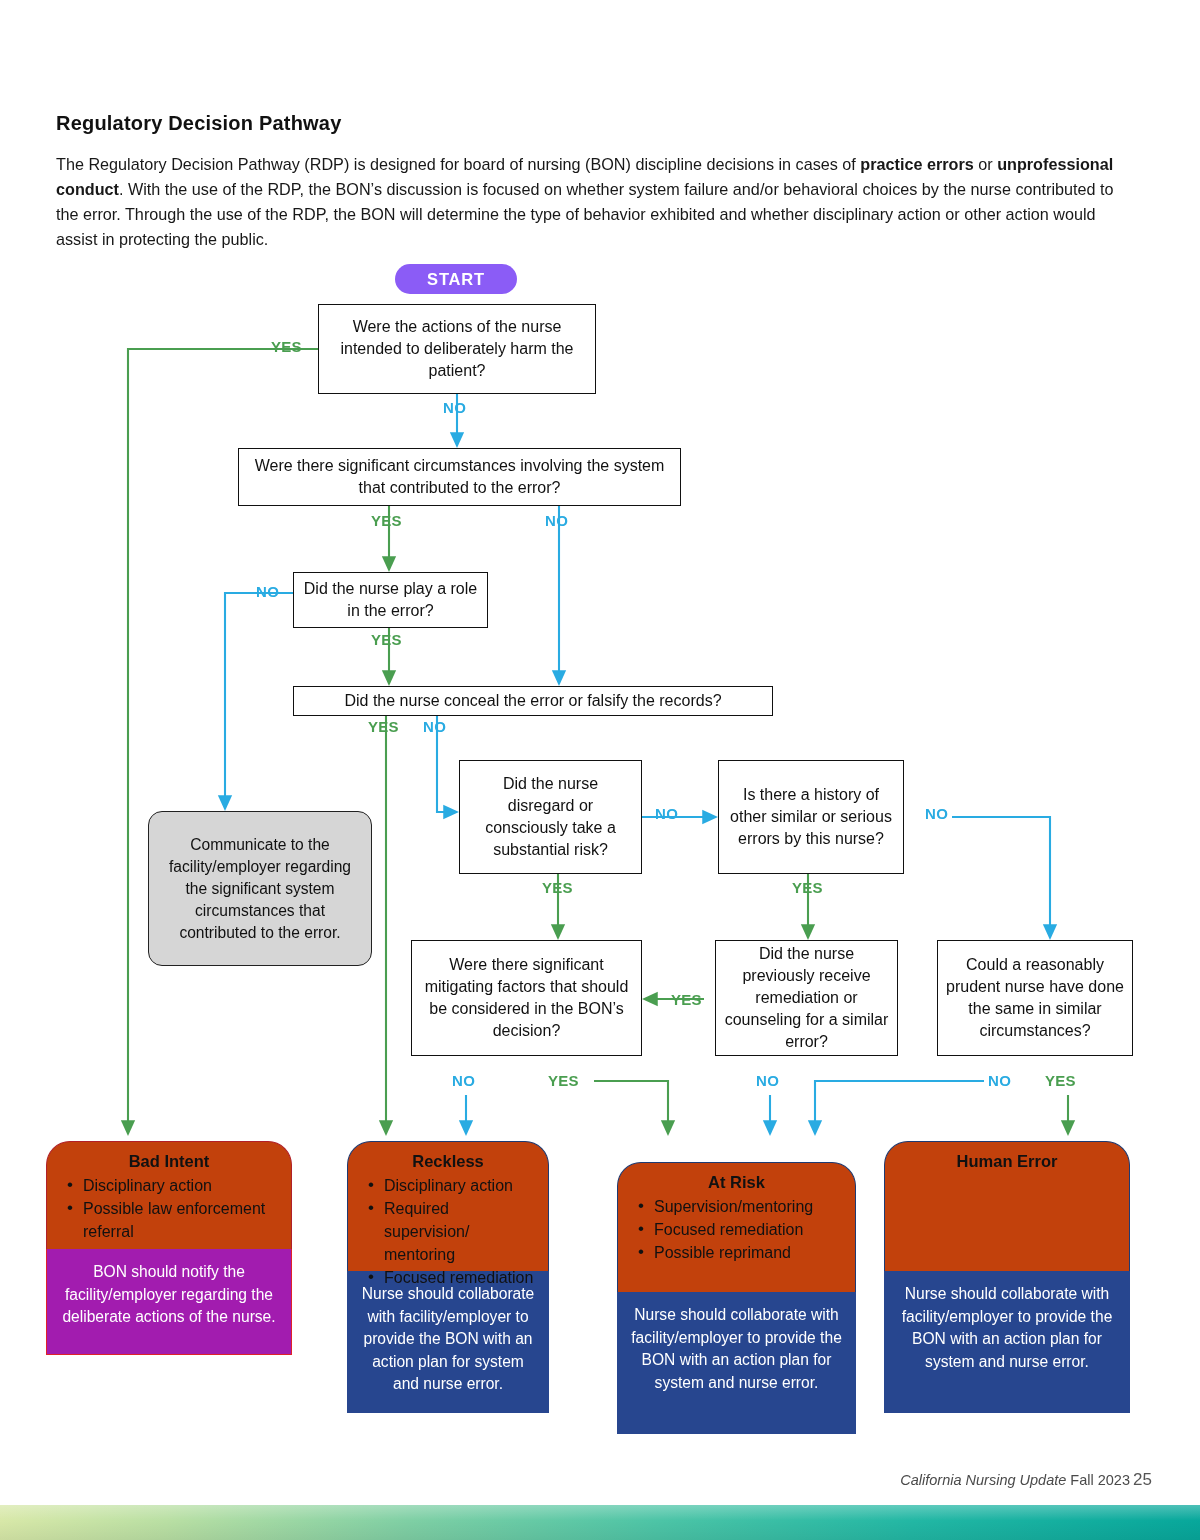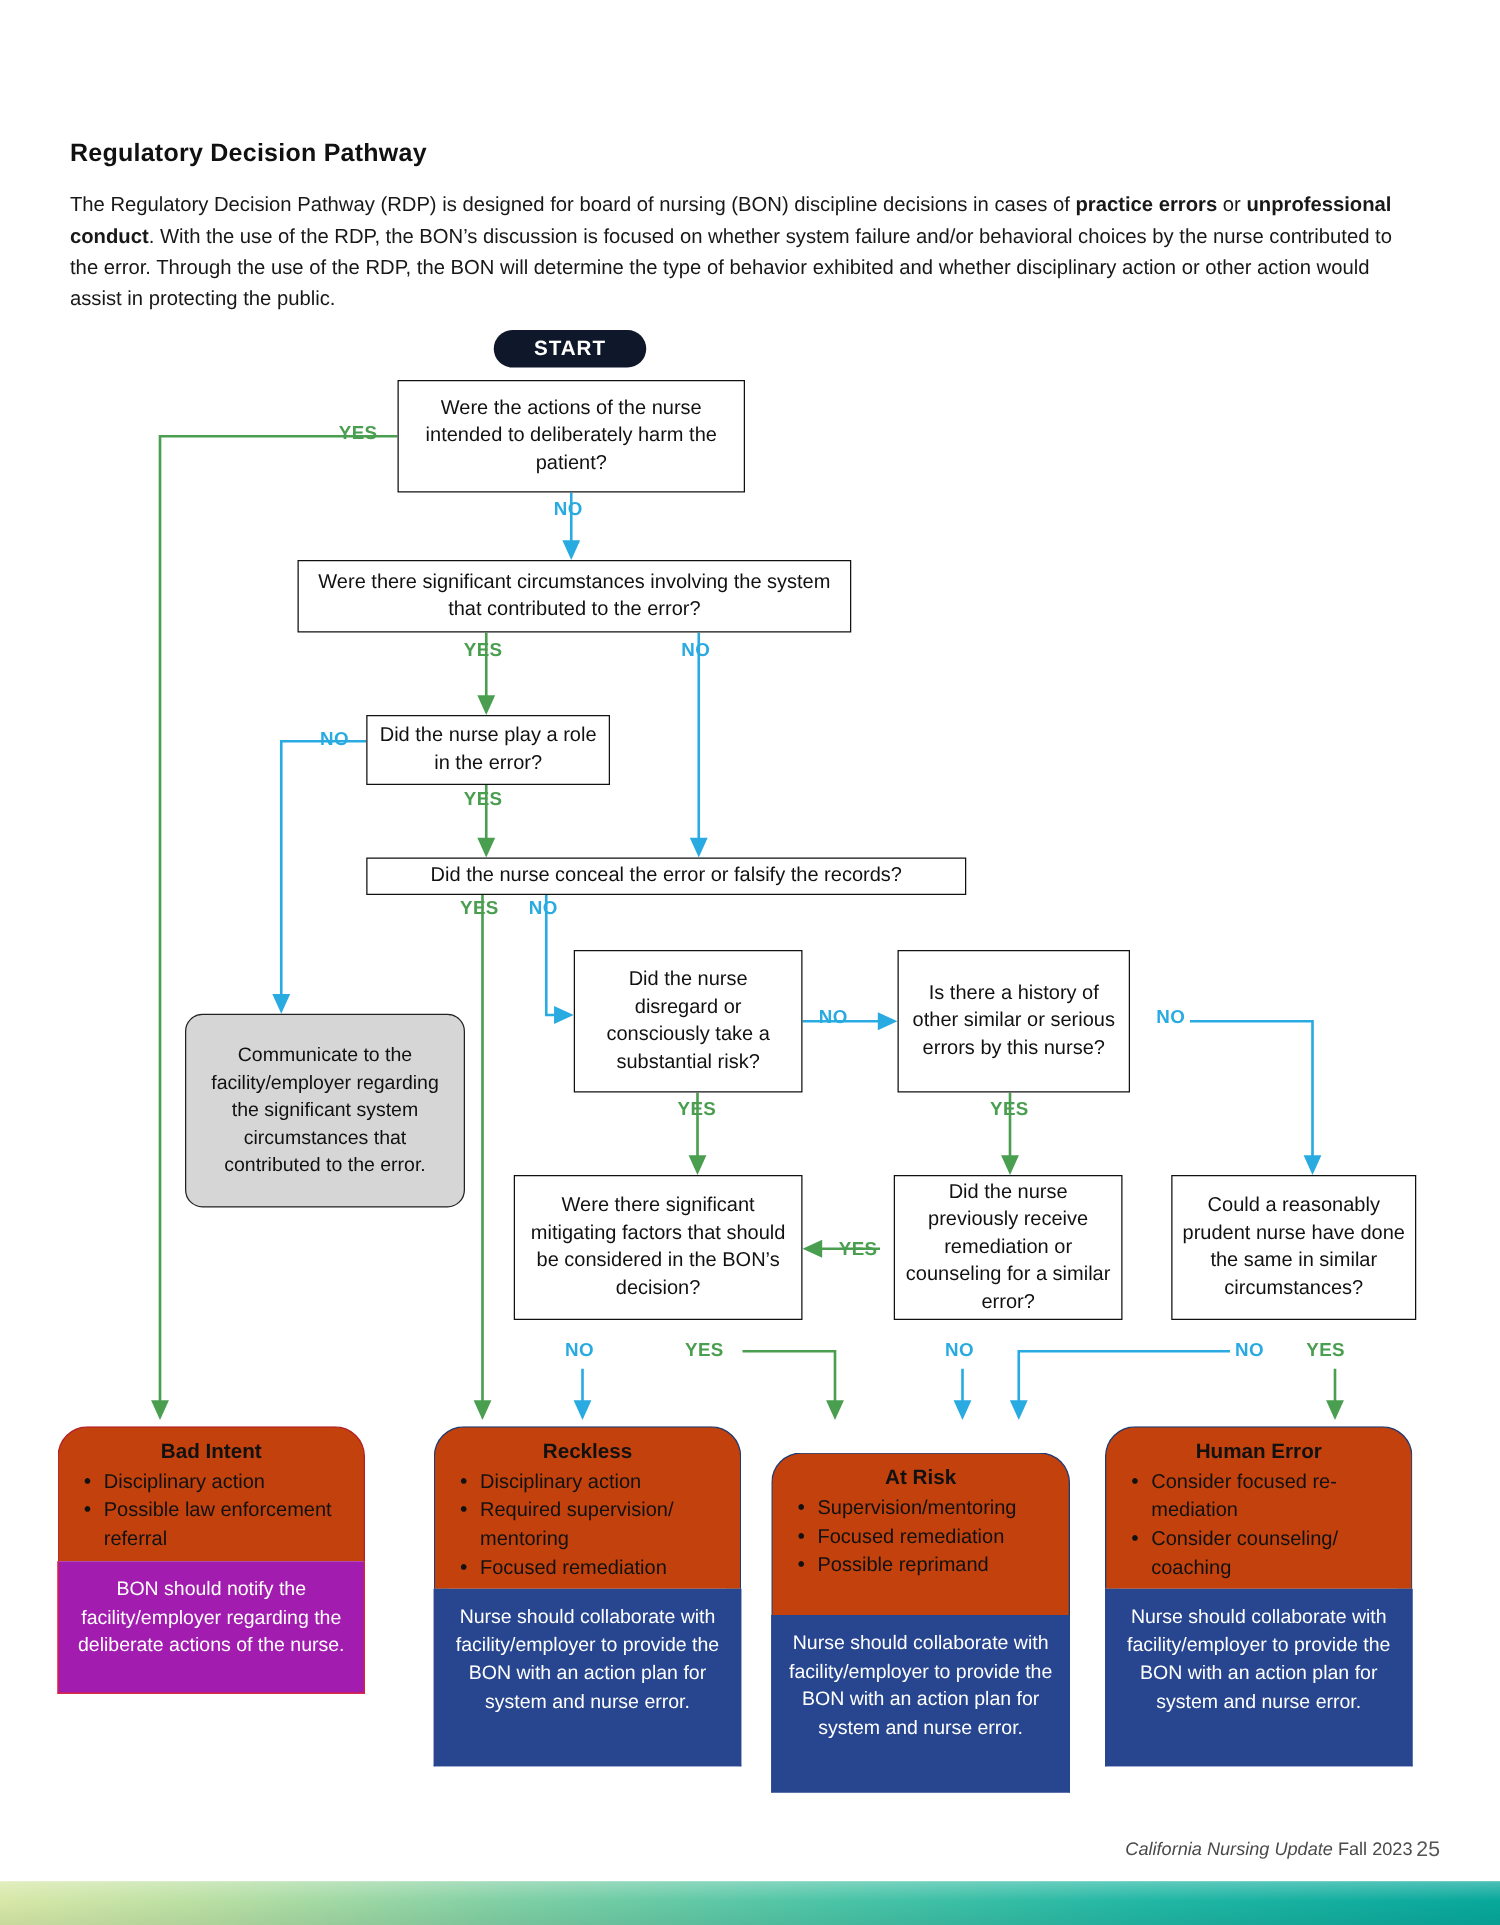--- a/index.html
+++ b/index.html
@@ -28,21 +28,21 @@
   #flow {
     position:absolute; left:0; top:0; width:1200px; height:1440px;
   }
   #wires { position:absolute; left:0; top:0; width:1200px; height:1440px; }
 
   .node { position:absolute; box-sizing:border-box; }
 
   
   .start-pill {
     left:395px; top:264px; width:122px; height:30px;
-    background:#0f172a; border-radius:16px;
+    background:#8b5cf6; border-radius:16px;
     color:#ffffff; font-weight:bold; font-size:16.5px; letter-spacing:0.8px;
     display:flex; align-items:center; justify-content:center;
   }
 
   
   .qbox {
     border:1.6px solid #111; background:#ffffff;
     display:flex; align-items:center; justify-content:center;
     text-align:center; font-size:16px; line-height:22px; color:#111;
     padding:4px 8px;
@@ -91,21 +91,21 @@
   }
   .card-bottom {
     box-sizing:border-box;
     text-align:center; color:#ffffff;
     font-size:15.6px; line-height:22.5px;
     padding:12px 10px 12px 10px;
     border-style:solid; border-width:1.8px; border-top:none;
   }
 
   .c-bad    { left:46px;  top:1141px; width:246px; }
-  .c-reck   { left:347px; top:1141px; width:246px; }
+  .c-reck   { left:347px; top:1141px; width:202px; }
   .c-risk   { left:617px; top:1141px; width:239px;margin-top:21px; }
   .c-human  { left:884px; top:1141px; width:246px; }
 
   .c-bad .card-top    { border-color:#b12028; height:108px; }
   .c-bad .card-bottom { background:#a21caf; border-color:#e02129; height:106px; }
 
   .c-reck .card-top    { border-color:#1d3a72; height:130px; }
   .c-reck .card-bottom { background:#27468f; border-color:#27468f; height:142px; }
 
   .c-risk .card-top    { border-color:#1d3a72; height:130px; }
@@ -271,24 +271,20 @@
           <li>Focused remediation</li>
           <li>Possible reprimand</li>
         </ul>
     </div>
     <div class="card-bottom">Nurse should collaborate with facility/employer to provide the BON with an action plan for system and nurse error.</div>
   </div>
 
   <div class="card c-human">
     <div class="card-top">
       <div class="card-title">Human Error</div>
-      <ul class="card-list">
-          <li>Consider focused re-mediation</li>
-          <li>Consider counseling/ coaching</li>
-        </ul>
     </div>
     <div class="card-bottom">Nurse should collaborate with facility/employer to provide the BON with an action plan for system and nurse error.</div>
   </div>
 
 </div>
 
 <div id="footer">
   <span class="pub">California Nursing Update</span>
   <span>Fall  2023</span>
 </div>

